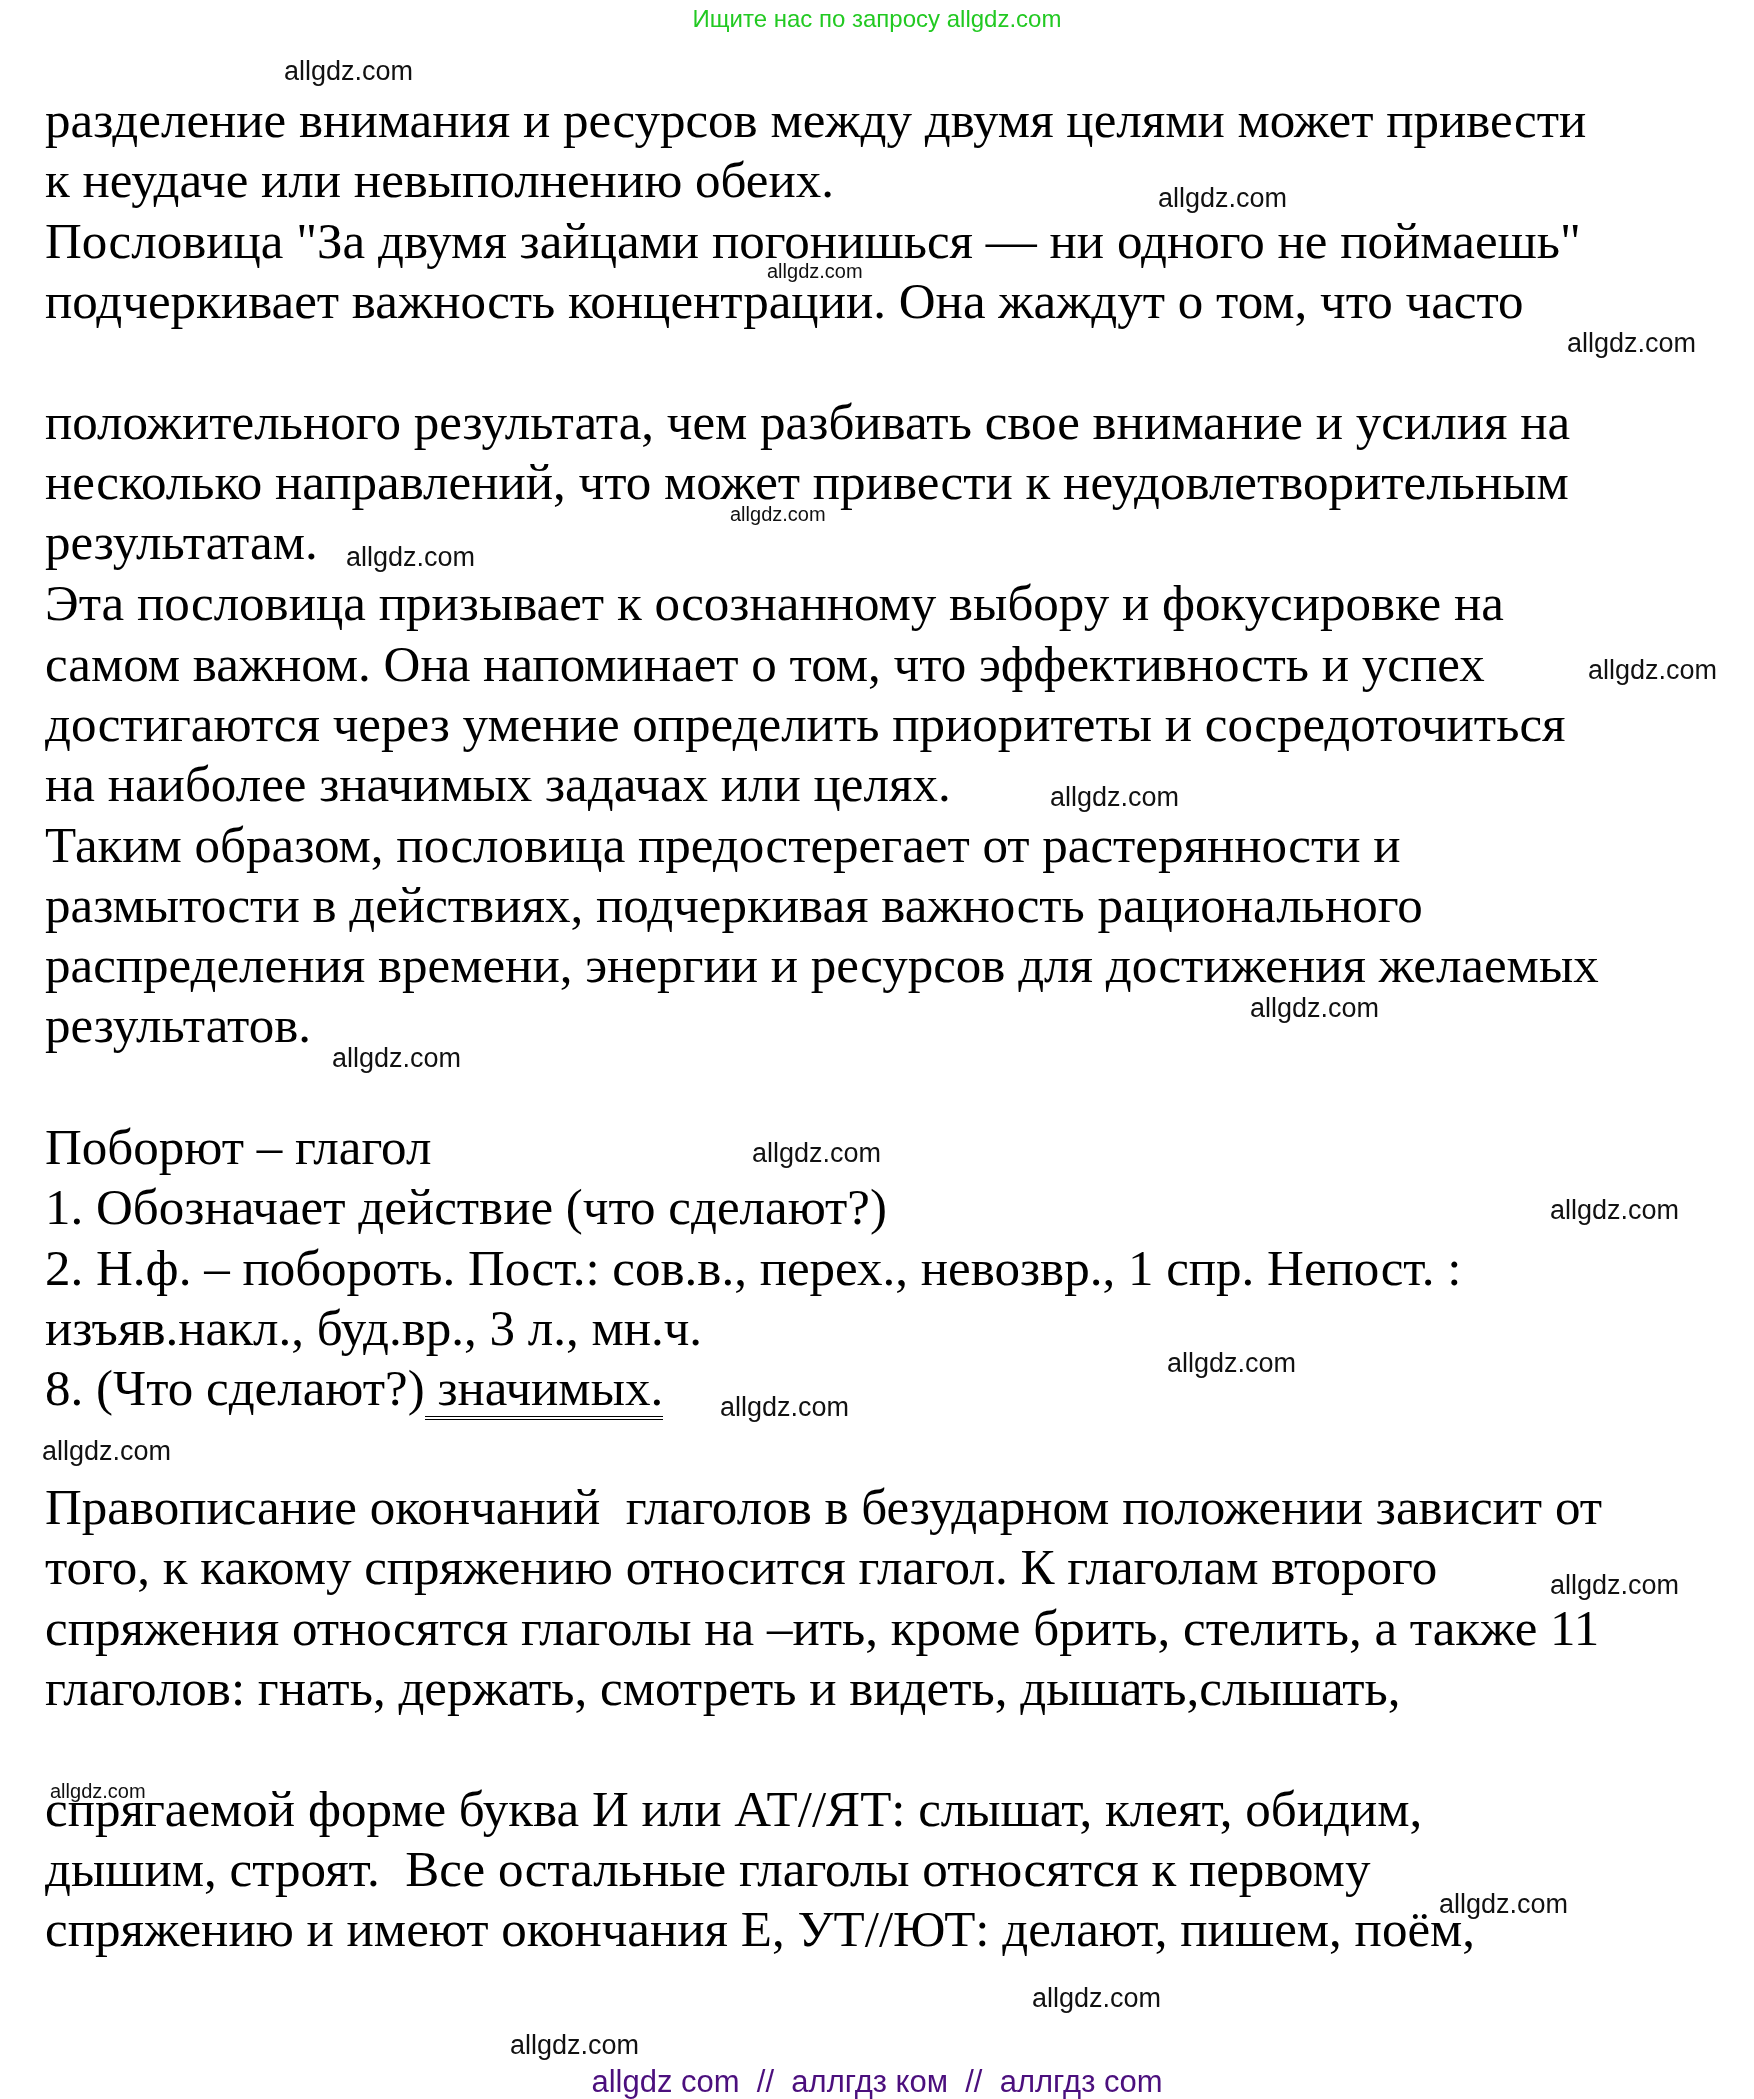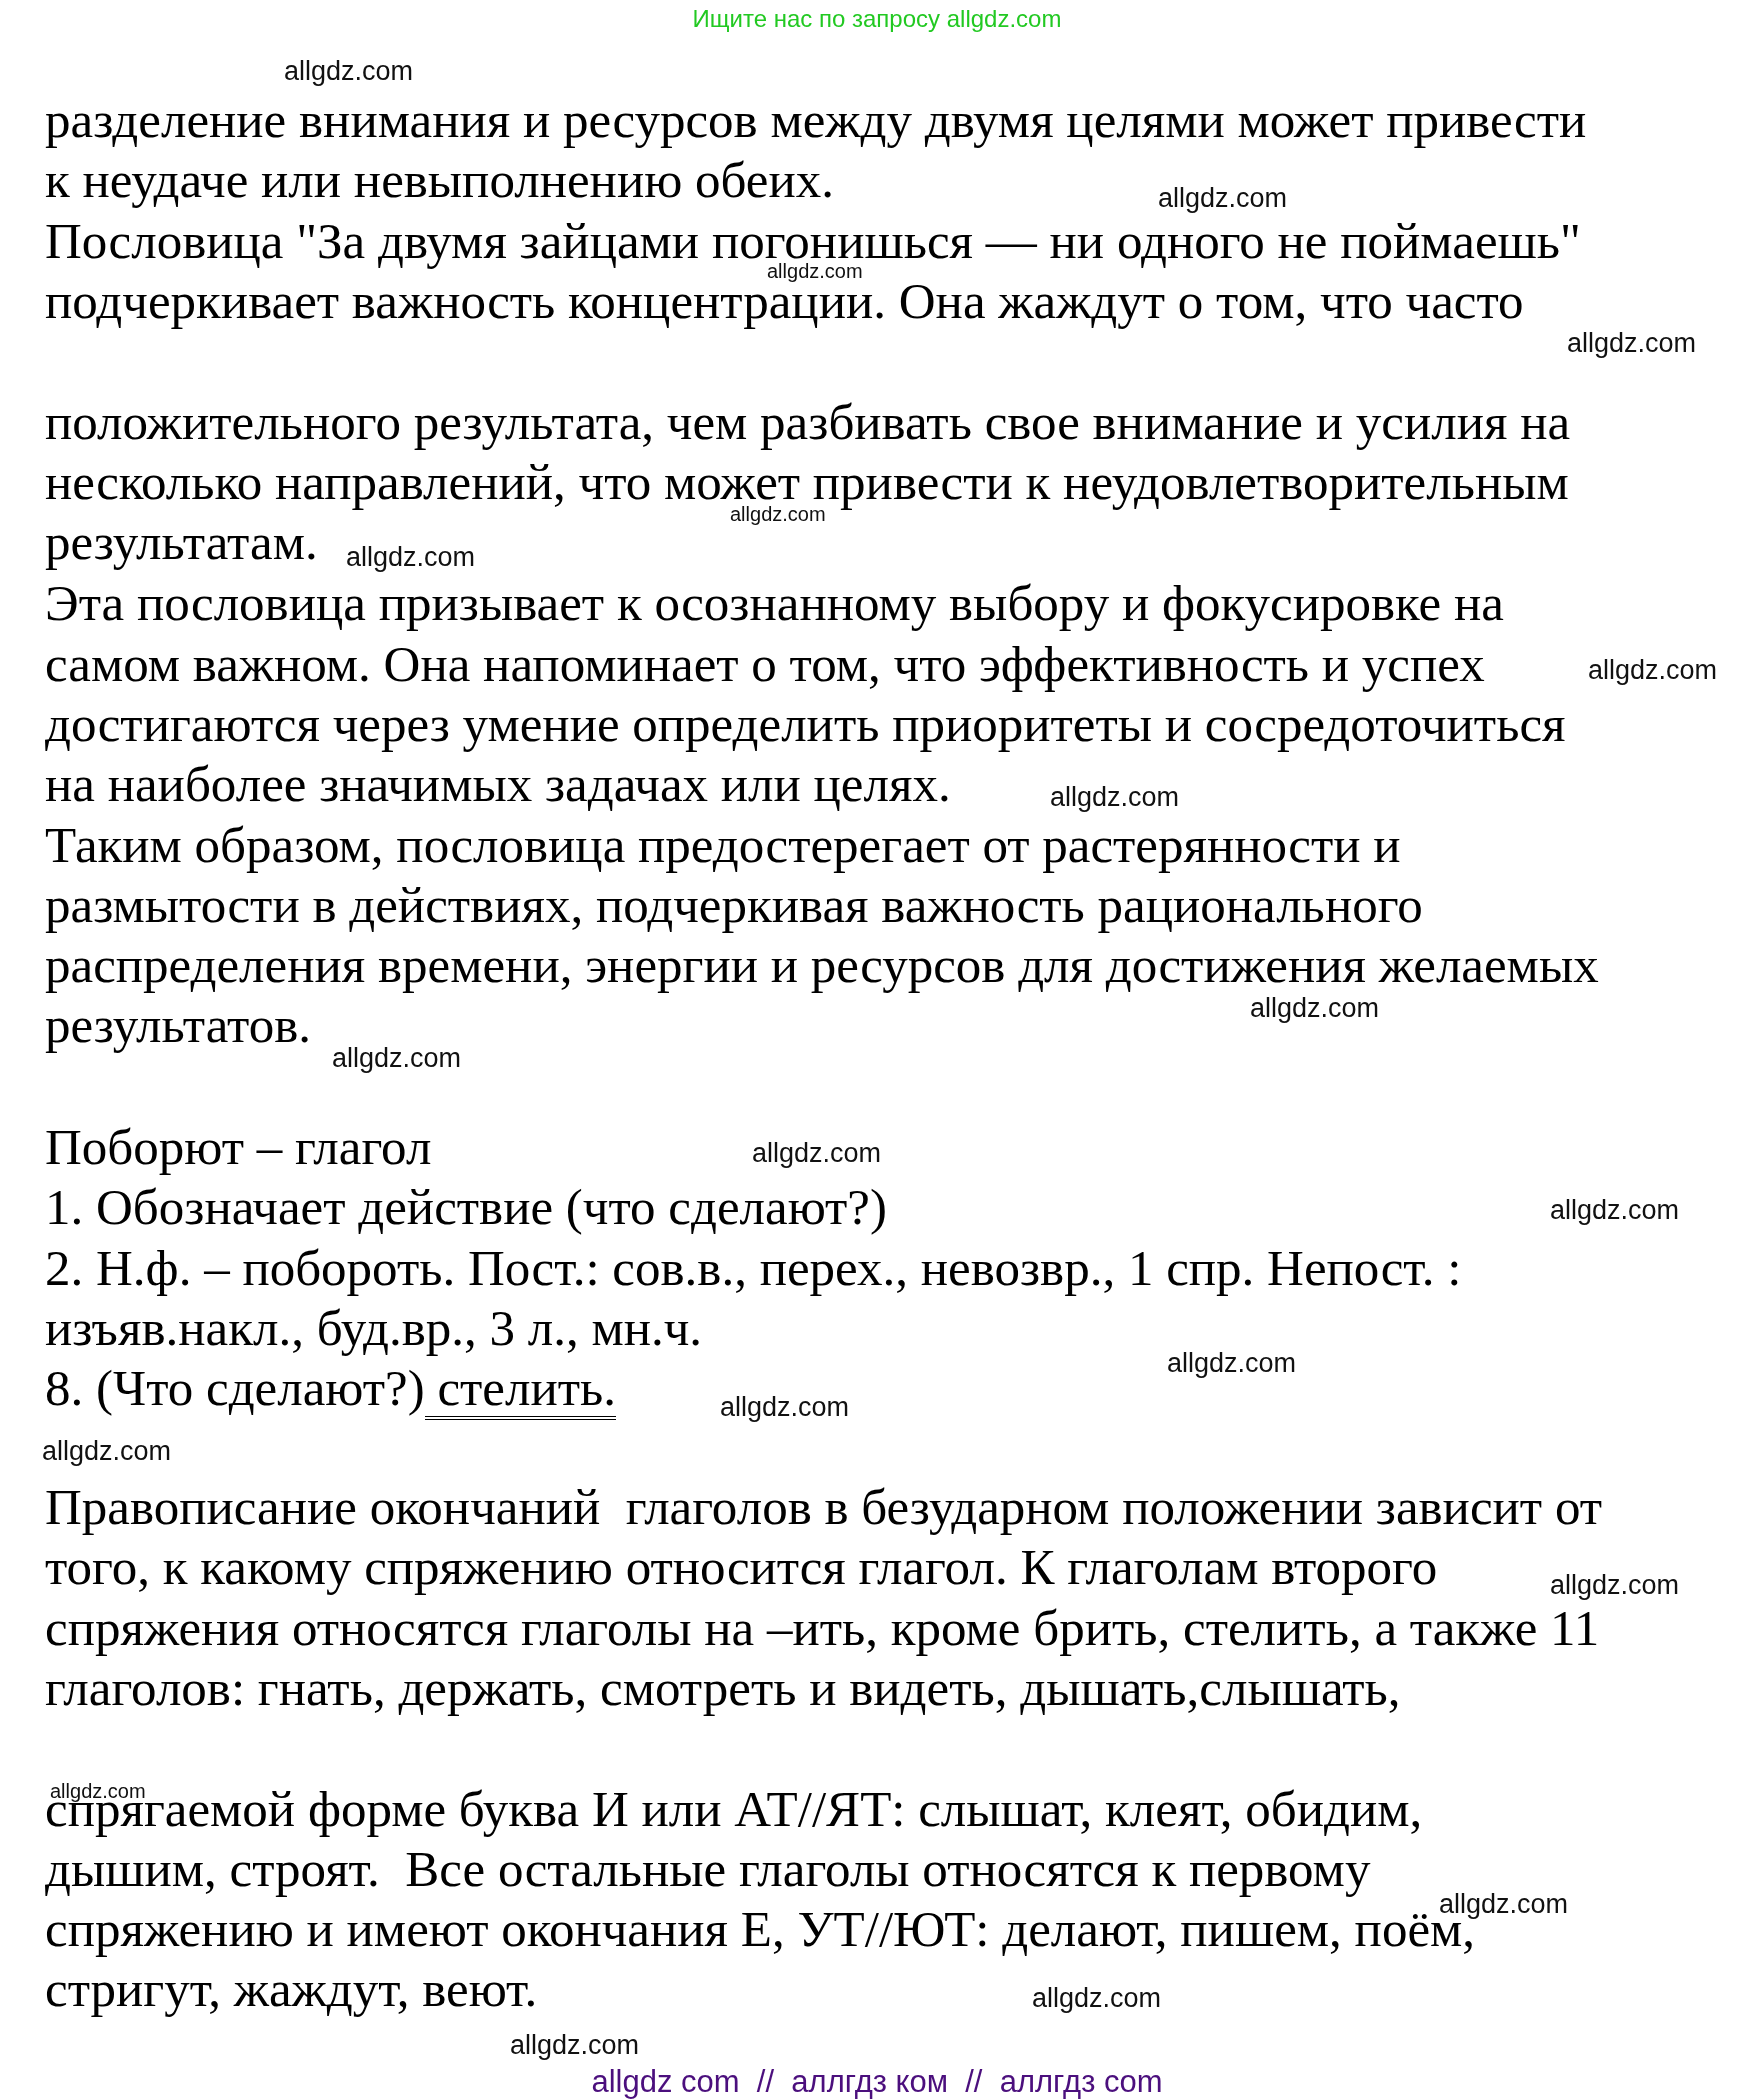--- a/index.html
+++ b/index.html
@@ -52,30 +52,29 @@
 
   <div class="line" style="top:815px">Таким образом, пословица предостерегает от растерянности и</div>
   <div class="line" style="top:875px">размытости в действиях, подчеркивая важность рационального</div>
   <div class="line" style="top:935px">распределения времени, энергии и ресурсов для достижения желаемых</div>
   <div class="line" style="top:995px">результатов.</div>
 
   <div class="line" style="top:1117px">Поборют – глагол</div>
   <div class="line" style="top:1177px">1. Обозначает действие (что сделают?)</div>
   <div class="line" style="top:1238px">2. Н.ф. – побороть. Пост.: сов.в., перех., невозвр., 1 спр. Непост. :</div>
   <div class="line" style="top:1298px">изъяв.накл., буд.вр., 3 л., мн.ч.</div>
-  <div class="line" style="top:1358px"><span>8. (Что сделают?)</span><span class="dbl-underline"> стелить.</span></div>
+  <div class="line" style="top:1358px"><span>8. (Что сделают?)</span><span class="dbl-underline"> значимых.</span></div>
 
   <div class="line" style="top:1477px">Правописание окончаний  глаголов в безударном положении зависит от</div>
   <div class="line" style="top:1537px">того, к какому спряжению относится глагол. К глаголам второго</div>
   <div class="line" style="top:1598px">спряжения относятся глаголы на –ить, кроме брить, стелить, а также 11</div>
   <div class="line" style="top:1658px">глаголов: гнать, держать, смотреть и видеть, дышать,слышать,</div>
   <div class="line" style="top:1779px">спрягаемой форме буква И или АТ//ЯТ: слышат, клеят, обидим,</div>
   <div class="line" style="top:1839px">дышим, строят.  Все остальные глаголы относятся к первому</div>
   <div class="line" style="top:1899px">спряжению и имеют окончания Е, УТ//ЮТ: делают, пишем, поём,</div>
-  <div class="line" style="top:1959px">стригут, жаждут, веют.</div>
 
   <div class="wm" style="left:284px;top:56px">allgdz.com</div>
   <div class="wm" style="left:1158px;top:183px">allgdz.com</div>
   <div class="wm small" style="left:767px;top:260px">allgdz.com</div>
   <div class="wm" style="left:1567px;top:328px">allgdz.com</div>
   <div class="wm small" style="left:730px;top:503px">allgdz.com</div>
   <div class="wm" style="left:346px;top:542px">allgdz.com</div>
   <div class="wm" style="left:1588px;top:655px">allgdz.com</div>
   <div class="wm" style="left:1050px;top:782px">allgdz.com</div>
   <div class="wm" style="left:1250px;top:993px">allgdz.com</div>

